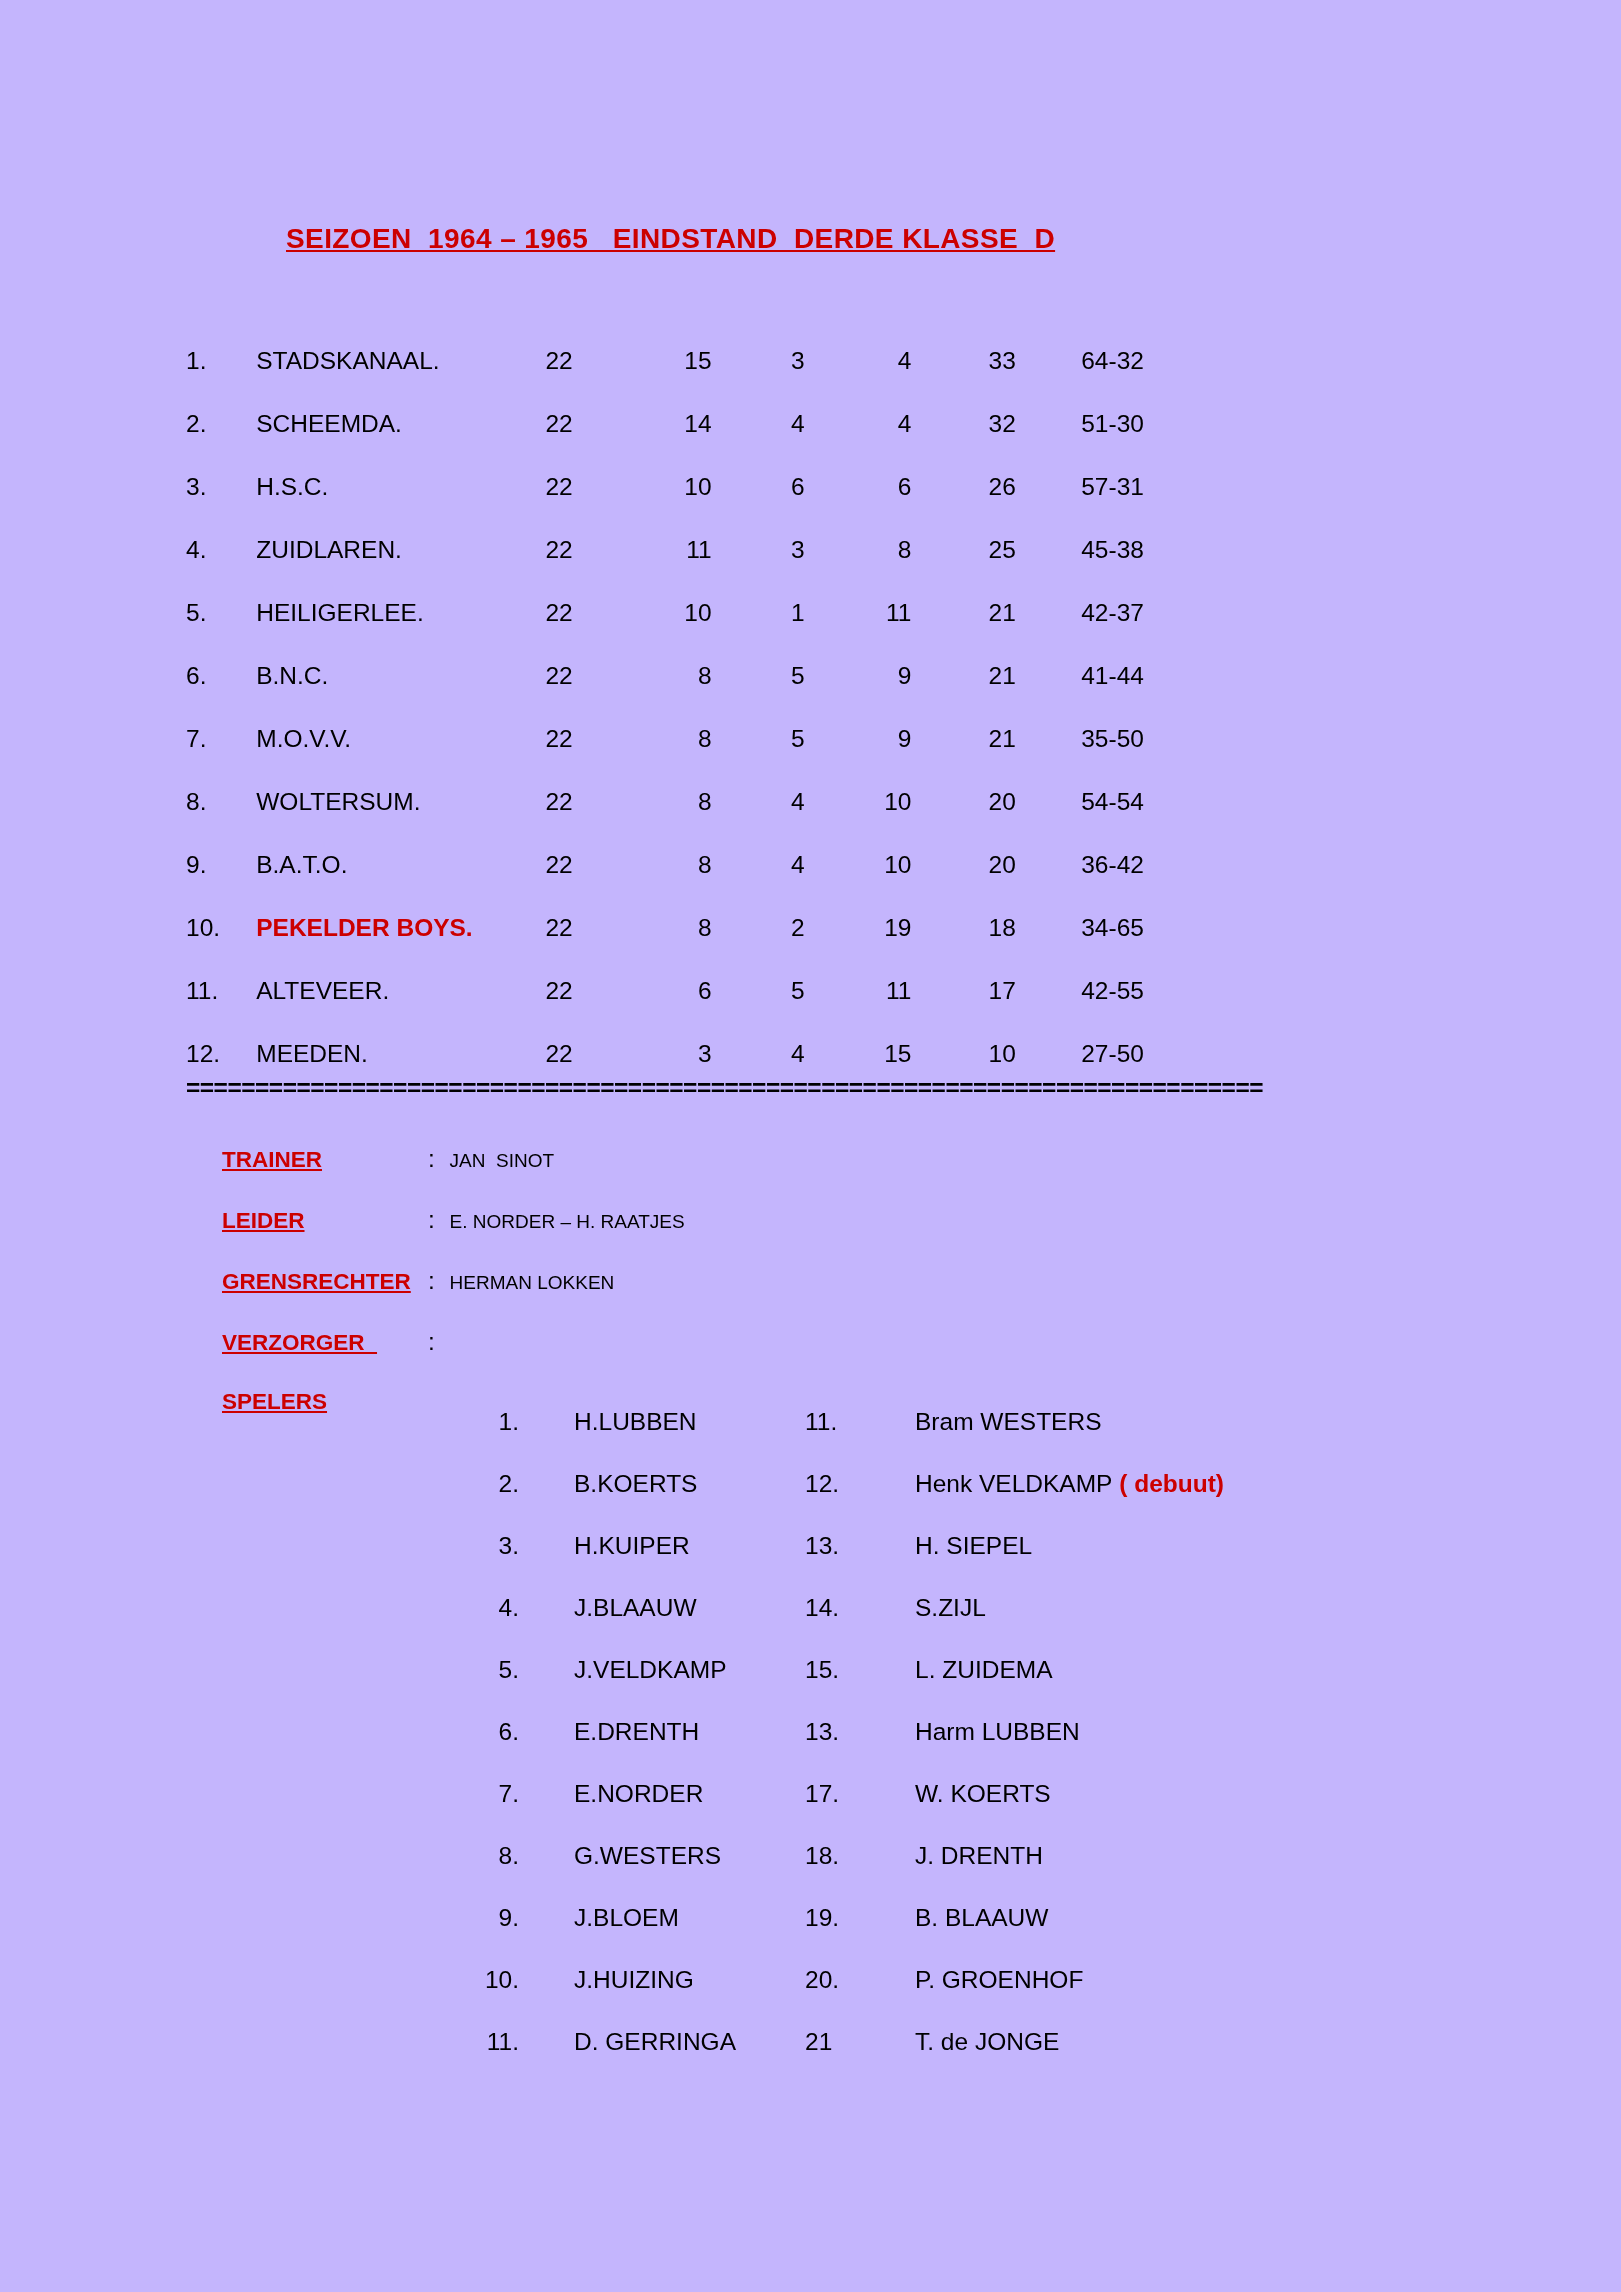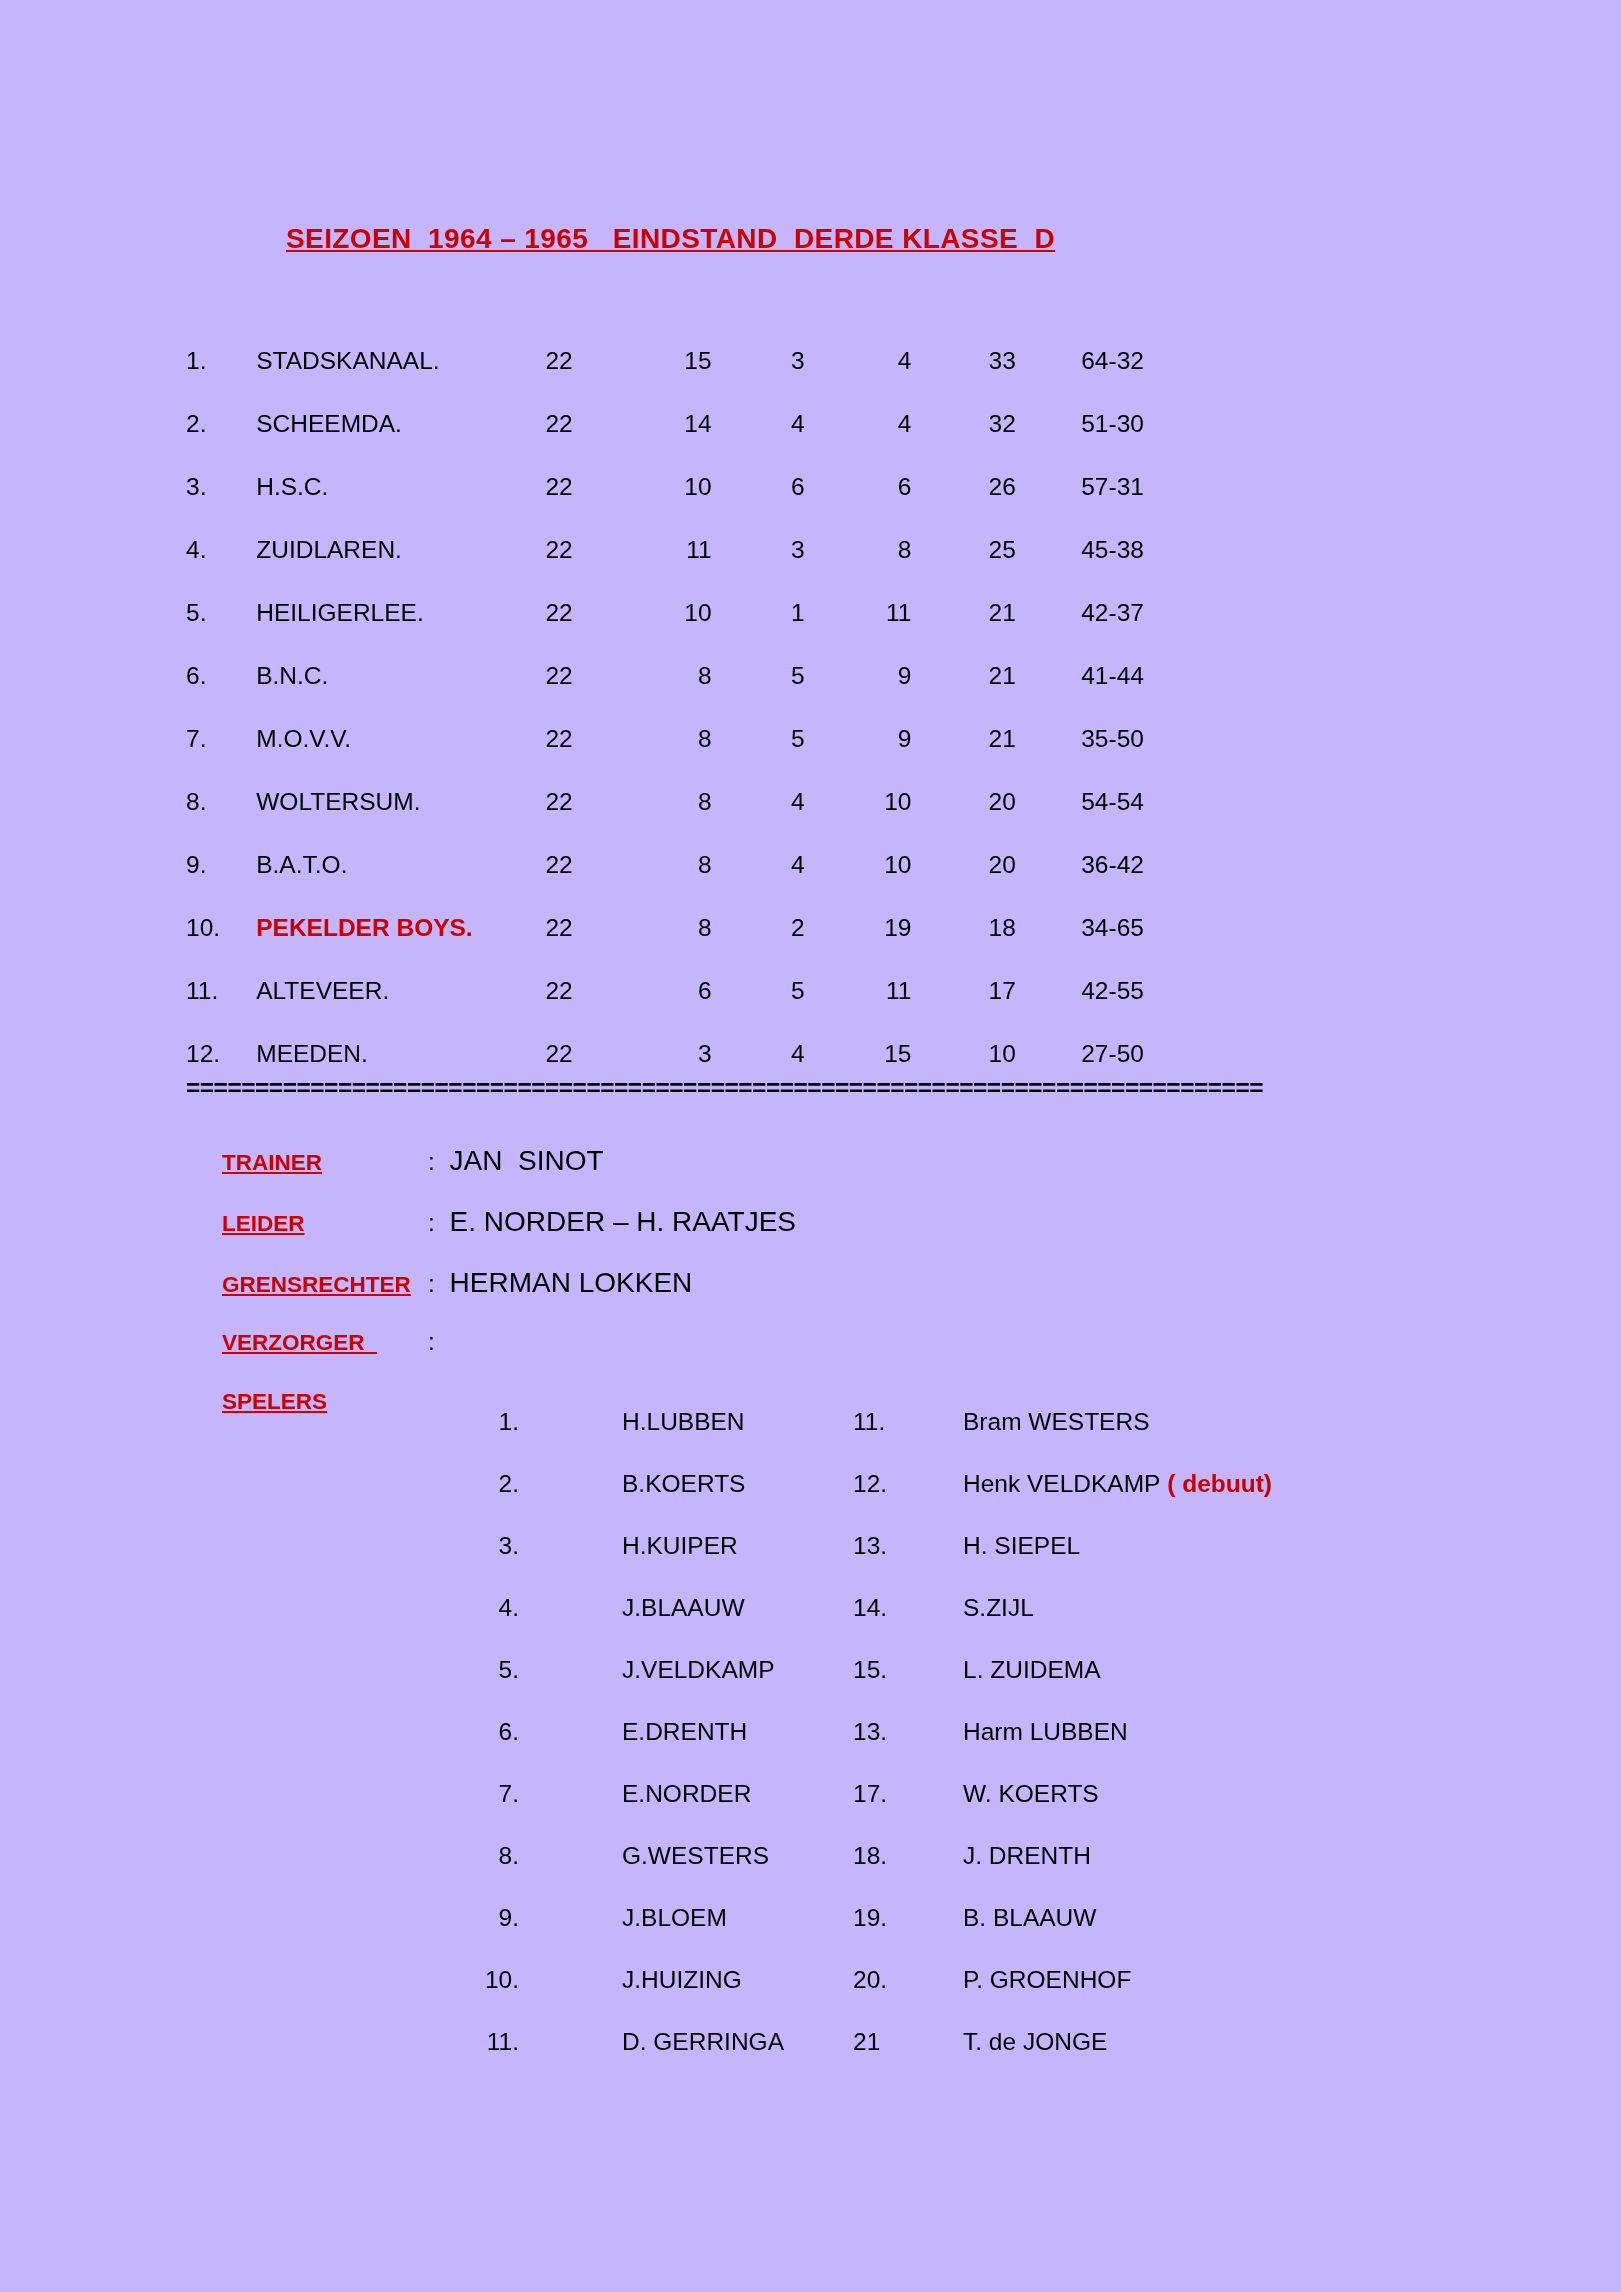--- a/index.html
+++ b/index.html
@@ -96,21 +96,21 @@
     color: #CC0000;
     text-decoration: underline;
     white-space: pre;
   }
   .staff-sep {
     width: 21.6px;
     font-size: 24.5px;
     color: #000000;
   }
   .staff-value {
-    font-size: 28px;
+    font-size: 19px;
     color: #000000;
     white-space: pre;
   }
 
   
   .players {
     position: absolute;
     left: 472px;
     top: 1376px;
     width: 980px;
@@ -125,21 +125,20 @@
     font-size: 24.5px;
     text-align: right;
     padding-right: 55px;
     box-sizing: border-box;
     white-space: nowrap;
   }
   .p-name-left {
     width: 231px;
     font-size: 24.5px;
     white-space: nowrap;
-    margin-left: 48px;
   }
   .p-num-right {
     width: 110px;
     font-size: 24.5px;
     text-align: left;
     white-space: nowrap;
   }
   .p-name-right {
     font-size: 24.5px;
     white-space: nowrap;

